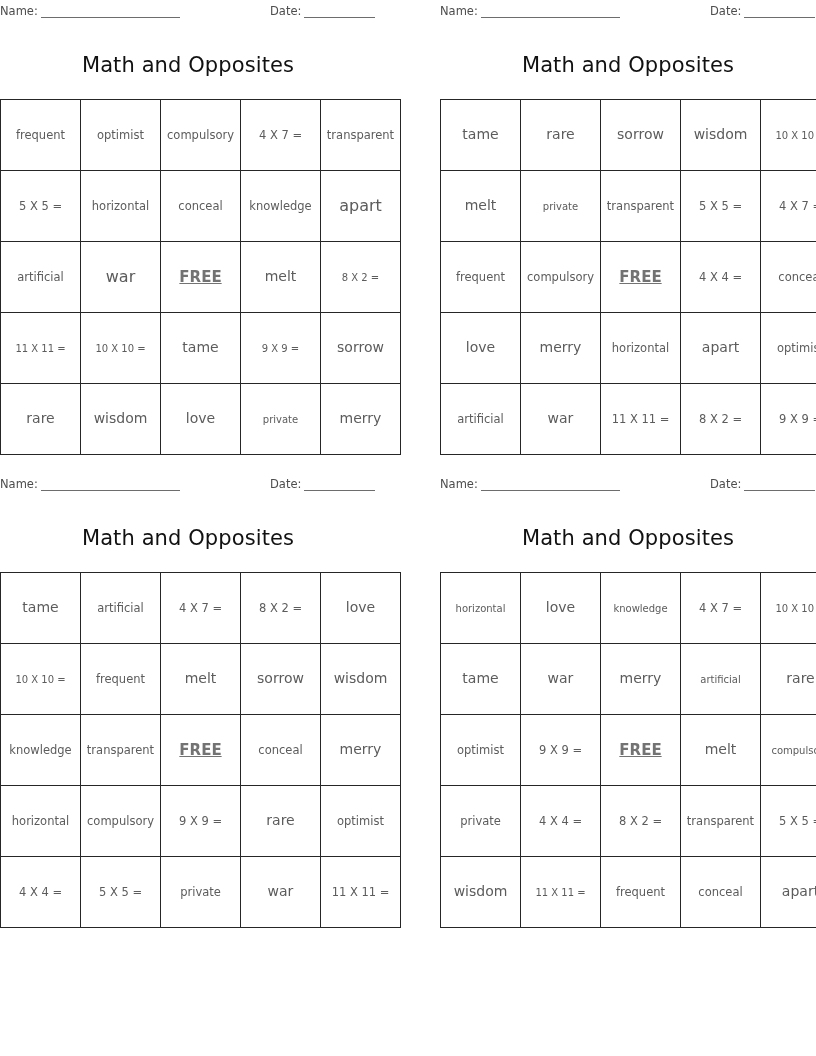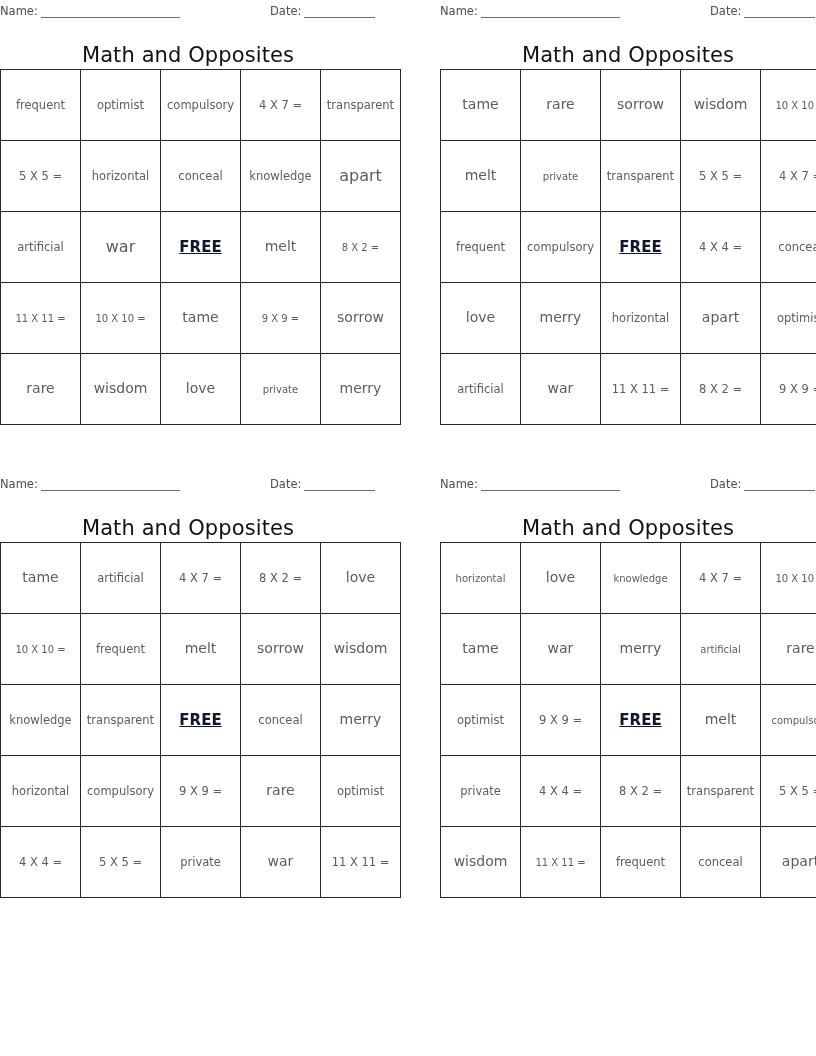--- a/index.html
+++ b/index.html
@@ -61,30 +61,30 @@
   .rule-name { width: 139px; }
   .rule-date { width: 71px; }
 
   
   .card-title {
     text-align: center;
     font-size: 21px;
     color: #111111;
     font-family: "DejaVu Sans", sans-serif;
     letter-spacing: 0.1px;
-    margin-top: 19px;
+    margin-top: 29px;
     margin-bottom: 0;
     height: 28px;
     line-height: 28px;
     white-space: nowrap;
   }
 
   
   .bingo-grid {
-    margin-top: 0;
+    margin-top: 20px;
     width: 375px;
     border-collapse: collapse;
     table-layout: fixed;
   }
   .bingo-grid td {
     width: 75px;
     height: 70px;
     border: 1px solid #262626;
     text-align: center;
     vertical-align: middle;
@@ -96,21 +96,21 @@
     word-break: break-word;
   }
   .fs-s  { font-size: 10px; }
   .fs-m  { font-size: 11.5px; }
   .fs-l  { font-size: 14px; }
   .fs-xl { font-size: 16px; }
 
   td.free-cell {
     font-weight: bold;
     text-decoration: underline;
-    color: #0f172a;
+    color: #737373;
     font-size: 15px;
   }
 </style>
 </head>
 <body>
 
 <div class="page">
 
   <div class="card card-tl">
     <div class="meta-row">

